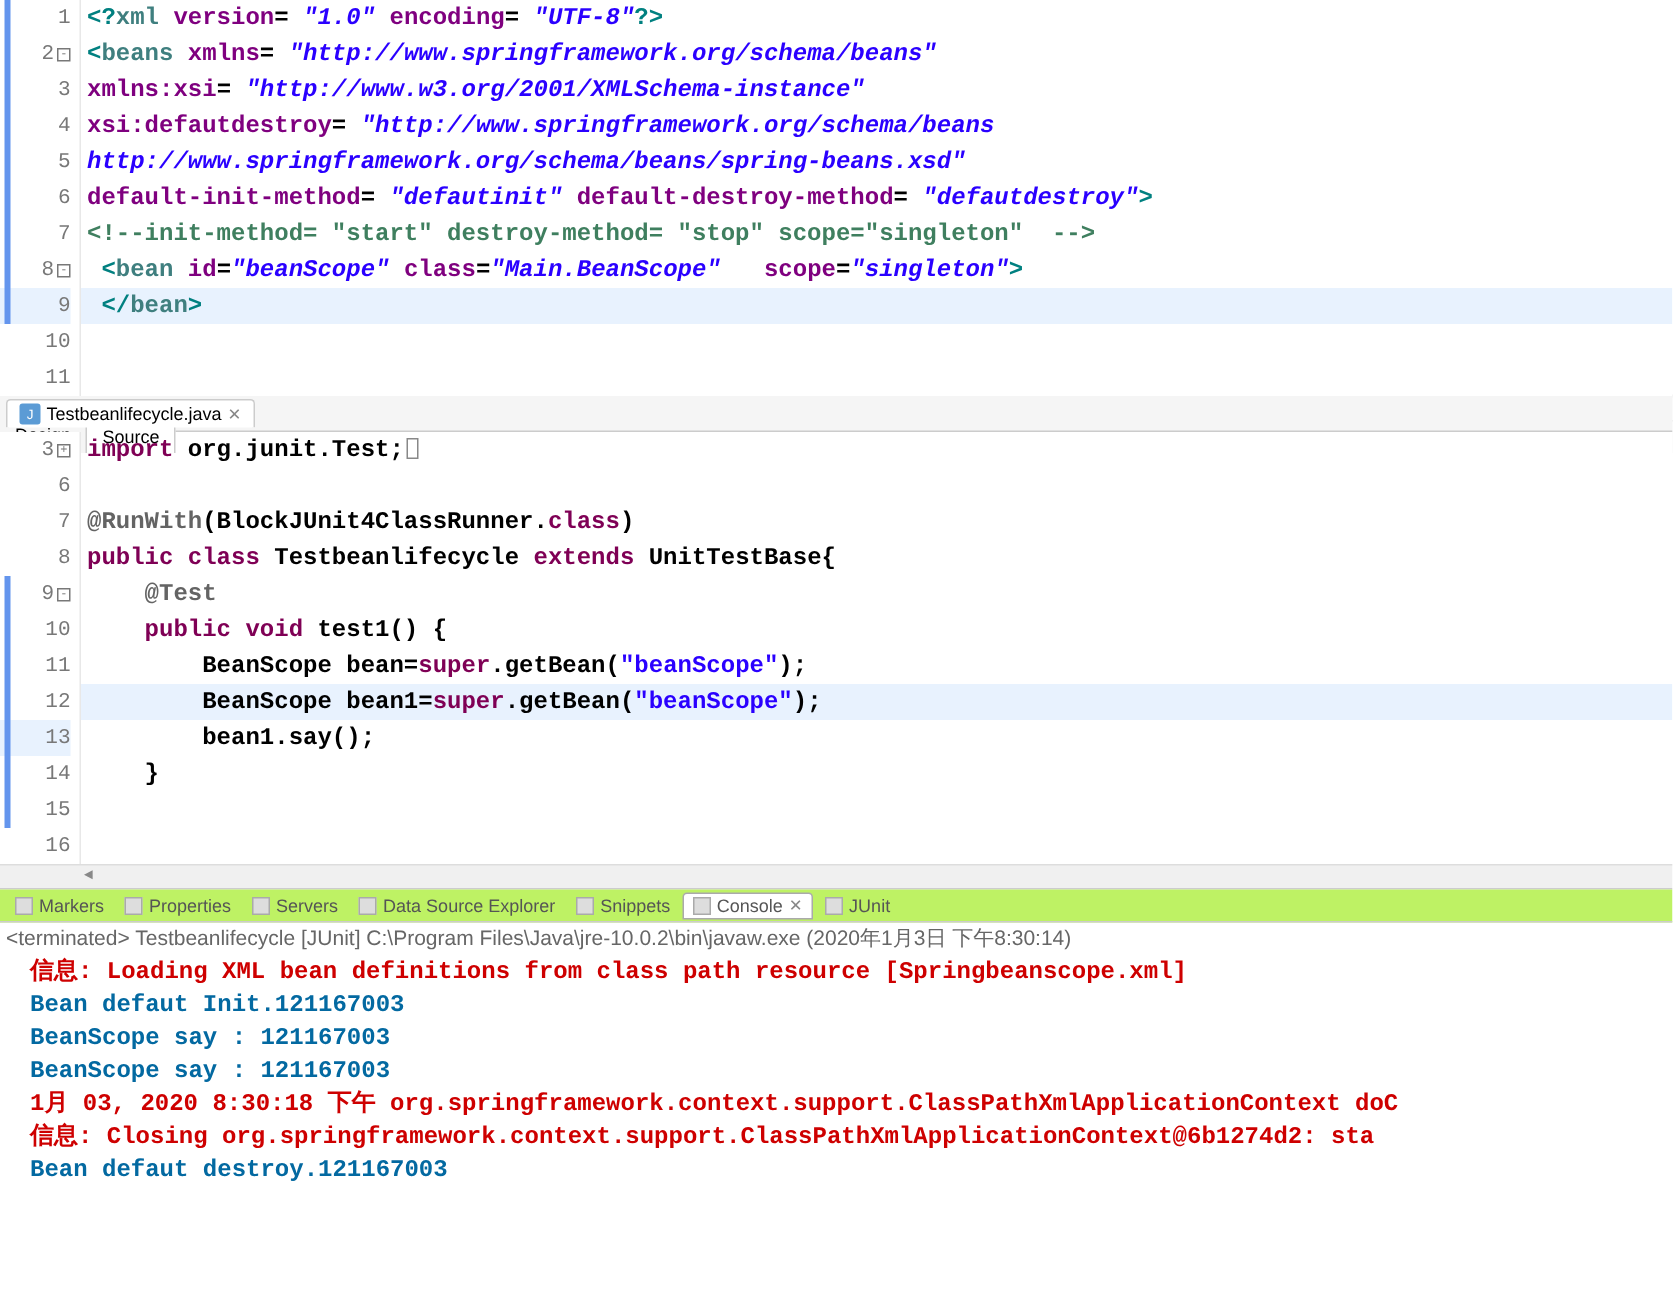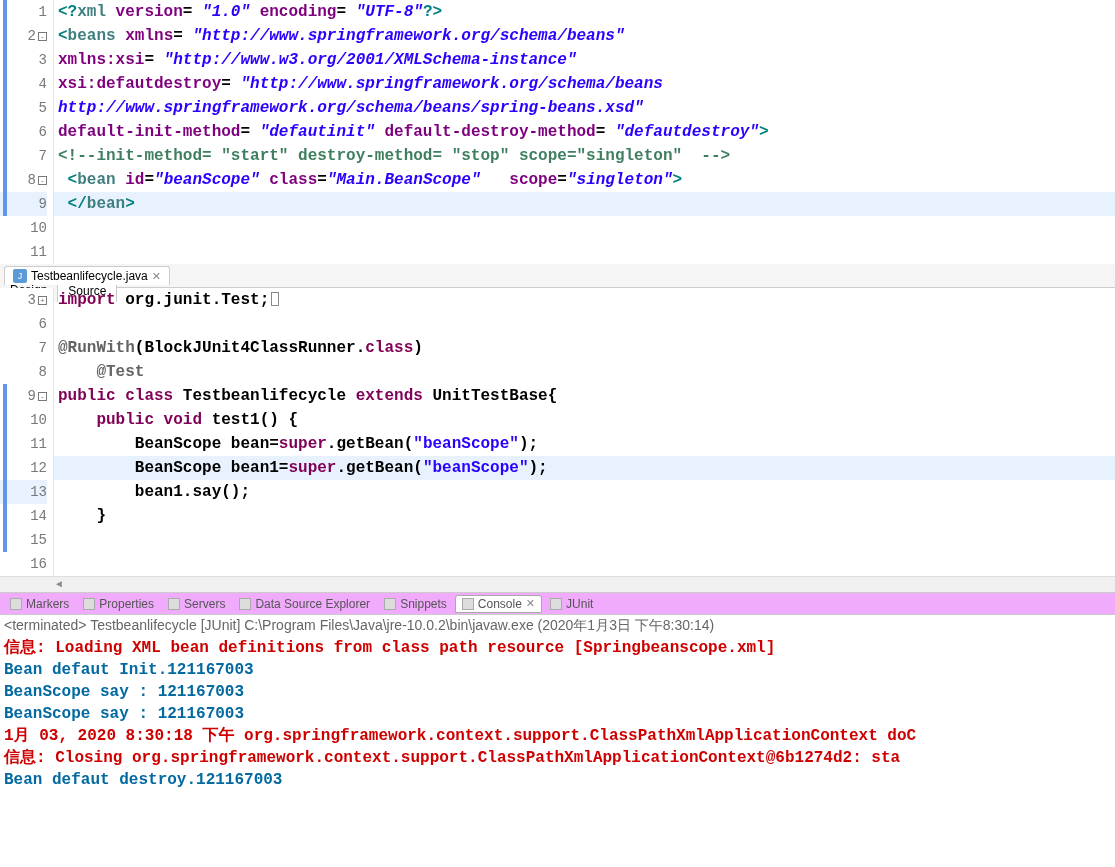--- a/index.html
+++ b/index.html
@@ -65,35 +65,35 @@
   .file-tab {
     display:flex; align-items:center; gap:4px; padding:2px 8px; background:#fff;
     border:1px solid #ccc; border-bottom:none; border-radius:3px 3px 0 0;
   }
   .file-icon {
     width:14px; height:14px; display:inline-flex; align-items:center; justify-content:center;
     font-size:9px; background:#5b9bd5; color:#fff; border-radius:2px;
   }
   .close-x { color:#888; font-size:11px; cursor:pointer; }
   .views-strip {
-    display:flex; gap:2px; background:#f0abfc; border-bottom:1px solid #ccc;
+    display:flex; gap:2px; background:#bef264; border-bottom:1px solid #ccc;
     height:22px; align-items:center; font-family:"Segoe UI",Tahoma,sans-serif; font-size:12px;
     padding:0 4px;
   }
   .view-tab {
     display:flex; align-items:center; gap:4px; padding:1px 6px; color:#555; cursor:pointer;
   }
   .view-tab.active { background:#fff; border:1px solid #aaa; border-radius:3px 3px 0 0; }
   .view-icon {
     width:12px; height:12px; display:inline-block; background:#ddd; border:1px solid #aaa;
   }
   .terminated {
     font-family:"Segoe UI",Tahoma,sans-serif; font-size:14px; color:#666; padding:2px 4px;
   }
-  .console-body { padding: 0 4px; font-size:16px; font-weight:bold; }
+  .console-body { padding: 0 4px; font-size:16px; font-weight:bold;margin-left:16px; }
   .console-line { line-height:22px; white-space:pre; }
   .c-red { color:#ce0000; }
   .c-blk { color:#0369a1; }
   .xml-editor { height: 264px; }
   .java-editor .code-line,.java-editor .ln{ height:24px; line-height:24px; }
   .cursor-box { border:1px solid #888; display:inline-block; width:8px; height:14px; vertical-align:-2px; margin-left:2px;}
 </style>
 </head>
 <body>
 
@@ -157,22 +157,22 @@
       <div class="ln hl"><span>13</span></div>
       <div class="ln"><span>14</span></div>
       <div class="ln"><span>15</span></div>
       <div class="ln"><span>16</span></div>
       <div class="marker-strip" style="top:96px;height:168px;"></div>
     </div>
     <div class="code-body">
       <div class="code-line"><span class="j-kw">import</span><span class="j-plain"> org.junit.Test;</span><span class="cursor-box"></span></div>
       <div class="code-line"></div>
       <div class="code-line"><span class="j-ann">@RunWith</span><span class="j-plain">(BlockJUnit4ClassRunner.</span><span class="j-kw">class</span><span class="j-plain">)</span></div>
+      <div class="code-line"><span class="j-kw">public</span><span class="j-kw"> class</span><span class="j-plain"> Testbeanlifecycle </span><span class="j-kw">extends</span><span class="j-plain"> UnitTestBase{</span></div>
       <div class="code-line"><span class="j-ann">    @Test</span></div>
-      <div class="code-line"><span class="j-kw">public</span><span class="j-kw"> class</span><span class="j-plain"> Testbeanlifecycle </span><span class="j-kw">extends</span><span class="j-plain"> UnitTestBase{</span></div>
       <div class="code-line"><span>    </span><span class="j-kw">public</span><span class="j-kw"> void</span><span class="j-plain"> test1() {</span></div>
       <div class="code-line"><span class="j-plain">        BeanScope bean=</span><span class="j-kw">super</span><span class="j-plain">.getBean(</span><span class="j-str">"beanScope"</span><span class="j-plain">);</span></div>
       <div class="code-line hl"><span class="j-plain">        BeanScope bean1=</span><span class="j-kw">super</span><span class="j-plain">.getBean(</span><span class="j-str">"beanScope"</span><span class="j-plain">);</span></div>
       <div class="code-line"><span class="j-plain">        bean1.say();</span></div>
       <div class="code-line"><span class="j-plain">    }</span></div>
       <div class="code-line"></div>
     </div>
   </div>
   <div class="scroll-h">
       <span class="arrow">◄</span>

